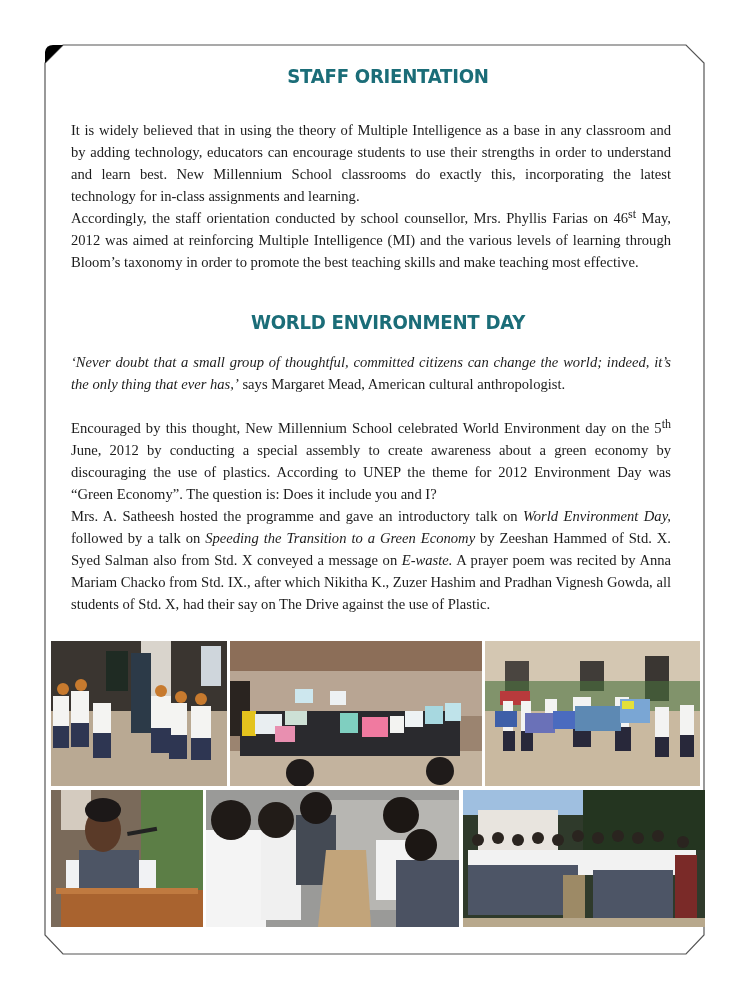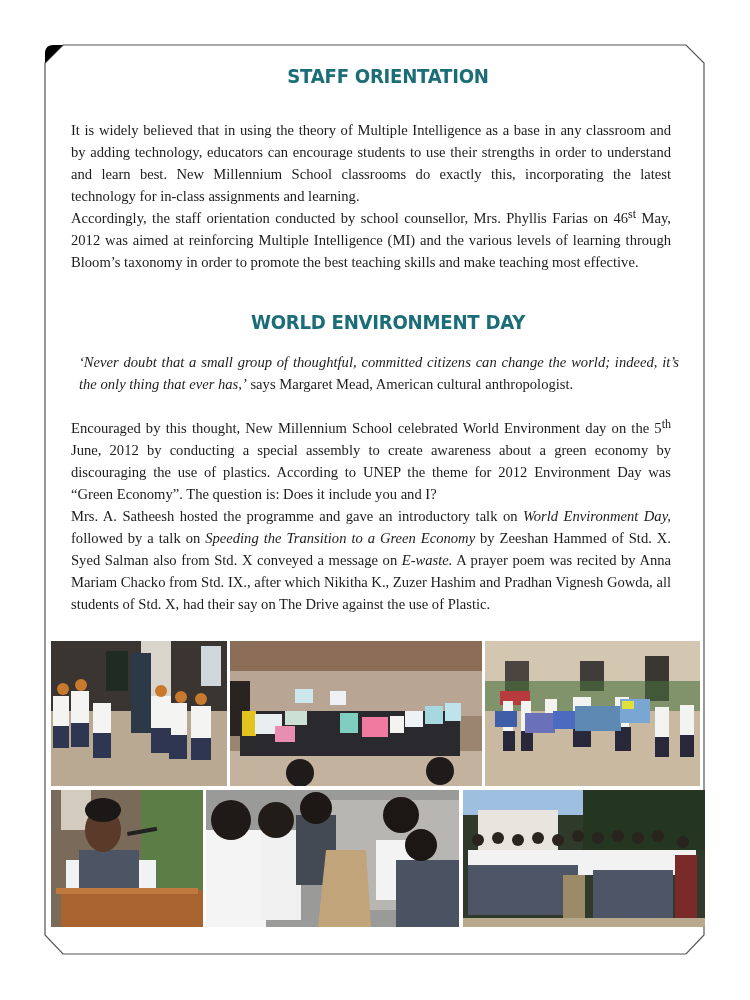--- a/index.html
+++ b/index.html
@@ -43,21 +43,21 @@
 </svg>
 
 <div class="heading" style="top:65px;">STAFF ORIENTATION</div>
 
 <p class="para" style="top:119px;"><span>It is widely believed that in using the theory of Multiple Intelligence as a base in any classroom and by adding technology, educators can encourage students to use their strengths in order to understand and learn best. New Millennium School classrooms do exactly this, incorporating the latest technology for in-class assignments and learning.</span></p>
 
 <p class="para" style="top:207px;"><span>Accordingly, the staff orientation conducted by school counsellor, Mrs. Phyllis Farias on 46</span><sup>st</sup><span> May, 2012 was aimed at reinforcing Multiple Intelligence (MI) and the various levels of learning through Bloom’s taxonomy in order to promote the best teaching skills and make teaching most effective.</span></p>
 
 <div class="heading" style="top:311px;">WORLD ENVIRONMENT DAY</div>
 
-<p class="para" style="top:351px;margin-left:8px;"><i>‘Never doubt that a small group of thoughtful, committed citizens can change the world; indeed, it’s the only thing that ever has,’</i><span> says Margaret Mead, American cultural anthropologist.</span></p>
+<p class="para" style="top:351px;"><i>‘Never doubt that a small group of thoughtful, committed citizens can change the world; indeed, it’s the only thing that ever has,’</i><span> says Margaret Mead, American cultural anthropologist.</span></p>
 
 <p class="para" style="top:417px;"><span> Encouraged by this thought, New Millennium School celebrated World Environment day on the 5</span><sup>th</sup><span> June, 2012 by conducting a special assembly to create awareness about a green economy by discouraging the use of plastics. According to UNEP the theme for 2012 Environment Day was “Green Economy”. The question is: Does it include you and I?</span></p>
 
 <p class="para" style="top:505px;"><span>Mrs. A. Satheesh hosted the programme and gave an introductory talk on </span><i>World Environment Day,</i><span> followed by a talk on </span><i>Speeding the Transition to a Green Economy</i><span> by Zeeshan Hammed of Std. X. Syed Salman also from Std. X conveyed a message on </span><i>E-waste.</i><span>  A prayer poem was recited by Anna Mariam Chacko from Std. IX., after which Nikitha K., Zuzer Hashim and Pradhan Vignesh Gowda, all students of Std.  X, had their say on The Drive against the use of Plastic.</span></p>
 
 <div class="photo" style="left:51px; top:641px; width:176px; height:145px;">
   <svg class="scene" viewBox="0 0 176 145" preserveAspectRatio="none">
     <rect width="176" height="145" fill="#6f6456"></rect>
     <rect x="0" y="0" width="176" height="70" fill="#3a3530"></rect>
     <rect x="90" y="0" width="30" height="60" fill="#d9d4cc"></rect>

